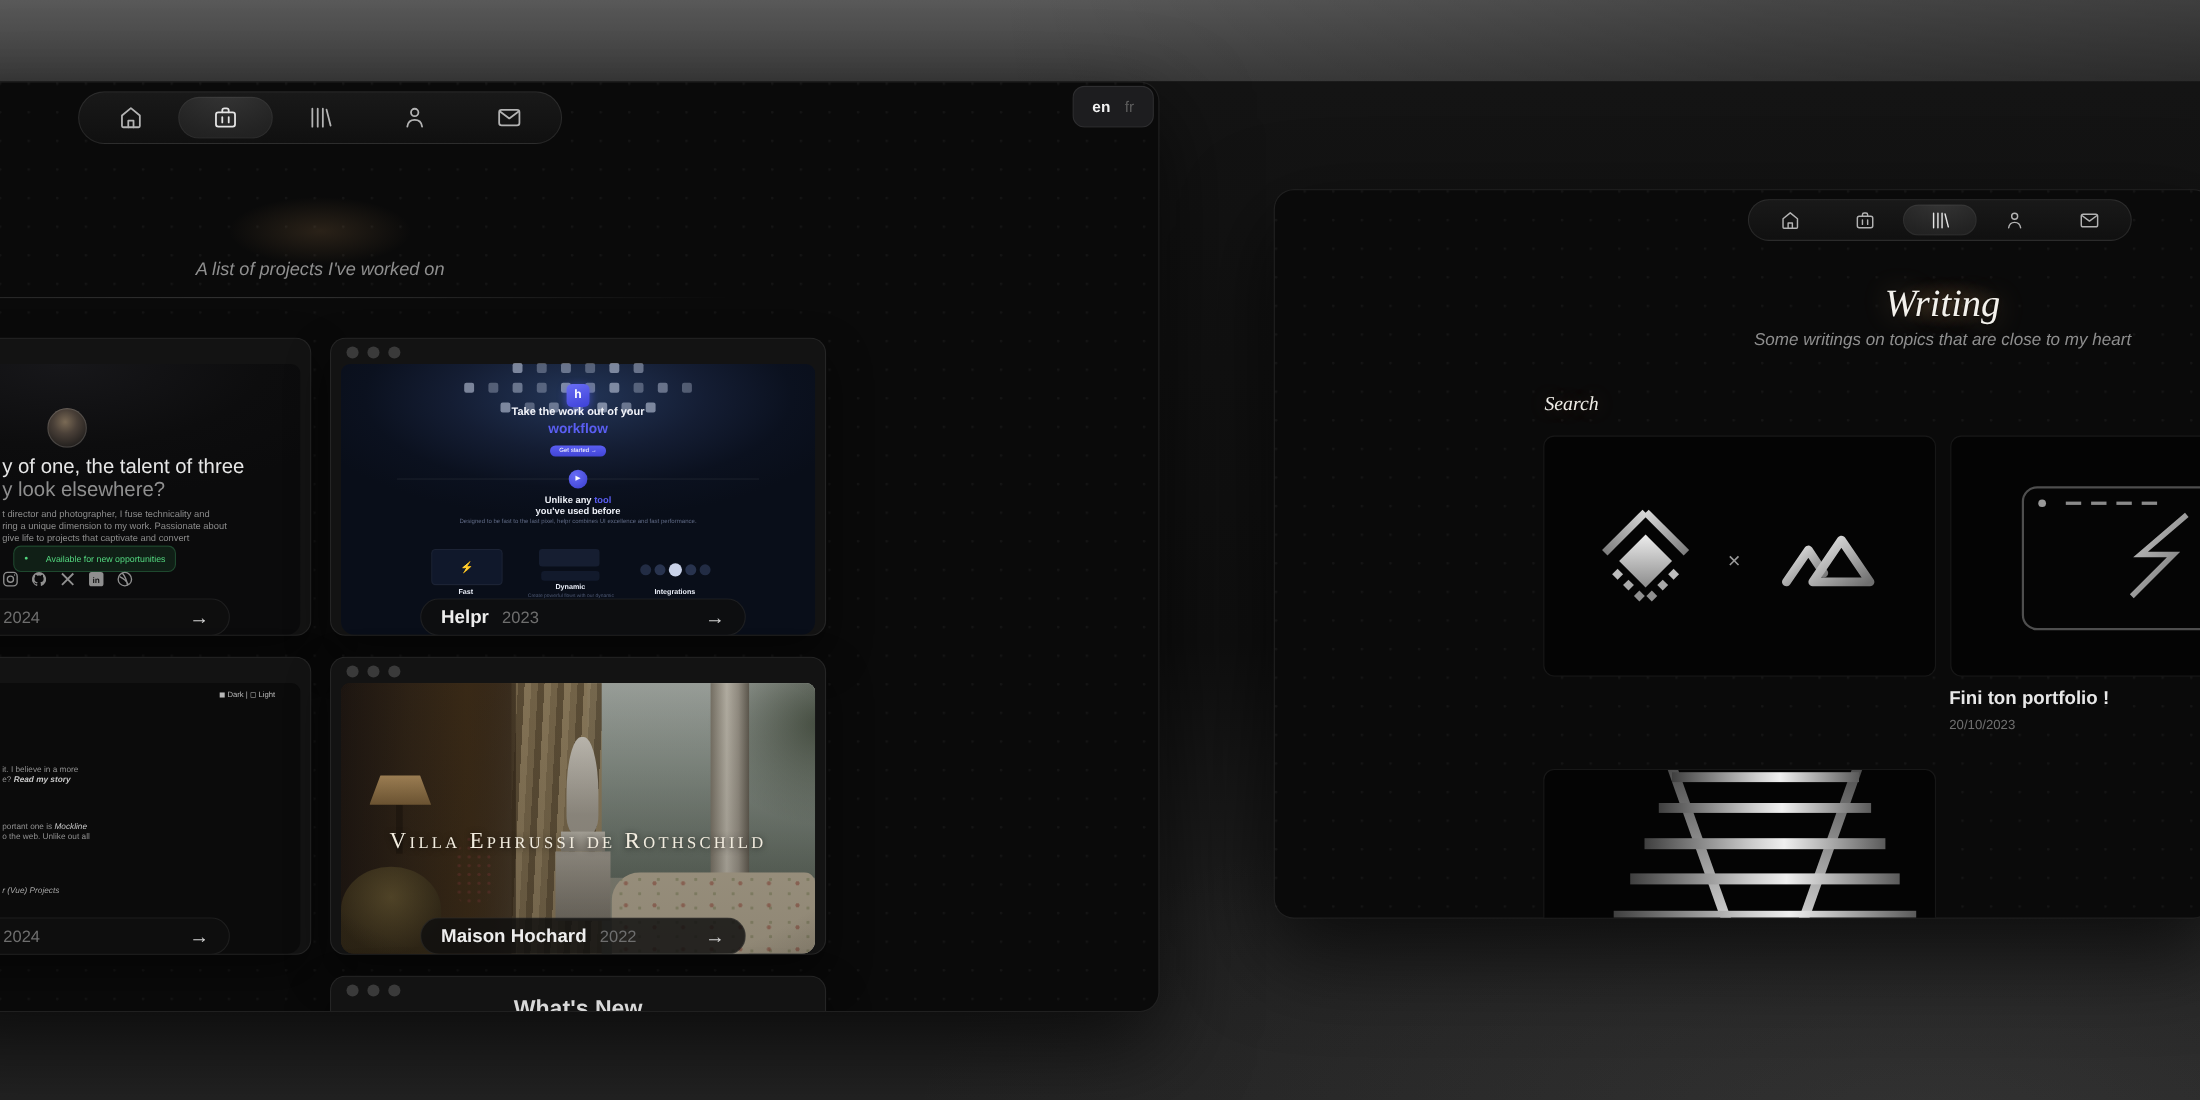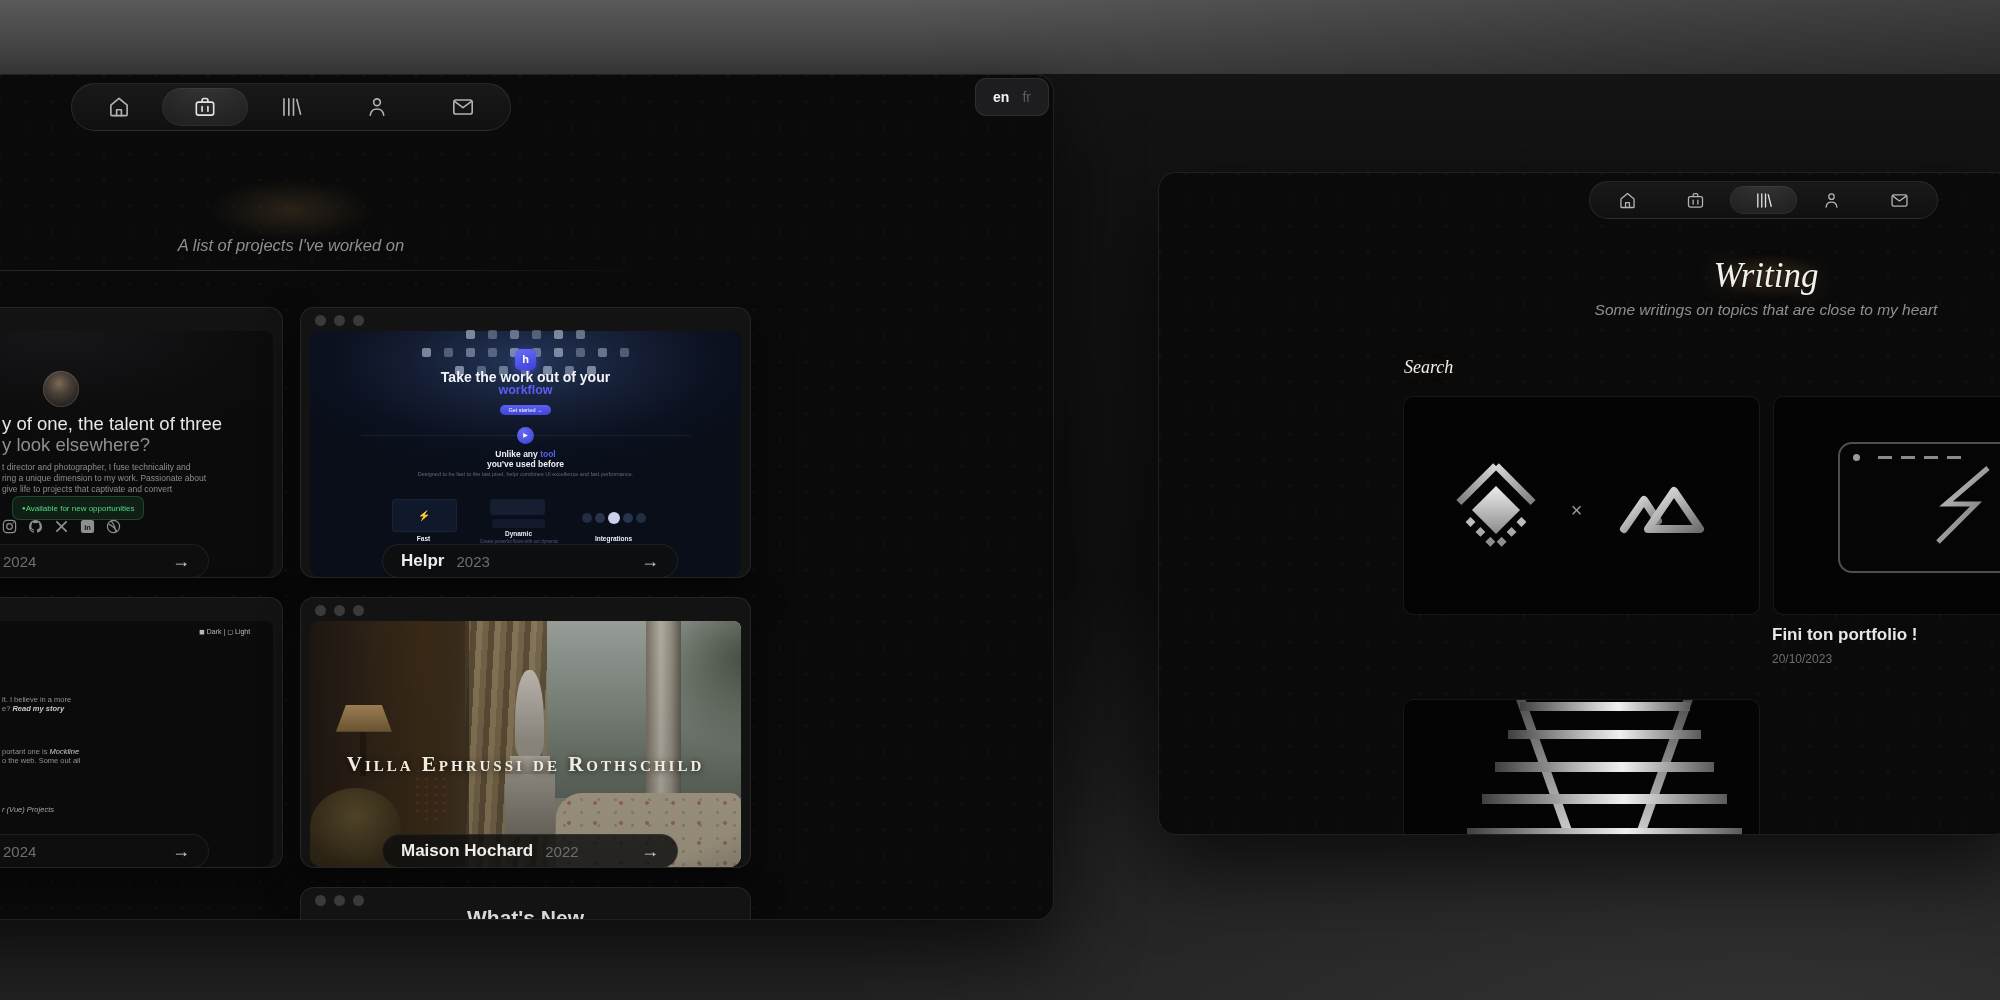--- a/index.html
+++ b/index.html
@@ -139,21 +139,21 @@
     <div class="card" style="left:-89px;top:232px;width:449px;height:269px;">
       <div class="shot" style="background:radial-gradient(70% 50% at 50% 0%,#17171a 0%,#0d0d0e 60%,#0b0b0c 100%);"></div>
       <div class="abs" style="left:210px;top:63px;width:36px;height:36px;border-radius:50%;
            background:radial-gradient(circle at 45% 35%,#7a6a55 0%,#4a4038 35%,#23201e 75%);
            box-shadow:inset 0 0 0 1px rgba(255,255,255,0.15);"></div>
       <div class="abs nowrap" style="left:169px;top:105px;font-size:18.5px;color:#e6e6e6;">y of one, the talent of three</div>
       <div class="abs nowrap" style="left:169px;top:126px;font-size:18.5px;color:#8f8f8f;">y look elsewhere?</div>
       <div class="abs nowrap" style="left:169px;top:154px;font-size:8.5px;color:#8c8c8c;">t director and photographer, I fuse technicality and</div>
       <div class="abs nowrap" style="left:169px;top:165px;font-size:8.5px;color:#8c8c8c;">ring a unique dimension to my work. Passionate about</div>
       <div class="abs nowrap" style="left:169px;top:176px;font-size:8.5px;color:#8c8c8c;">give life to projects that captivate and convert</div>
-      <div class="abs nowrap" style="left:179px;top:188px;height:14px;border-radius:7px;padding:4px 9px;display:flex;align-items:center;gap:0;
+      <div class="abs nowrap" style="left:179px;top:188px;height:14px;border-radius:7px;padding:4px 9px;display:flex;align-items:center;gap:16px;
            background:rgba(60,180,100,0.12);border:1px solid rgba(80,220,130,0.22);font-size:8px;color:#53d77f;">
         <span style="font-size:6px;">●</span>
         <span>Available for new opportunities</span>
       </div>
       <div class="soc abs" style="left:169px;top:211px;text-align:center;">
         <svg viewBox="0 0 16 16" fill="none" stroke="currentColor" stroke-width="1.3">
             <rect x="1.5" y="1.5" width="13" height="13" rx="3.6"></rect>
             <circle cx="8" cy="8" r="3"></circle>
             <circle cx="12" c="4" cy="4" r="0.7" fill="currentColor" stroke="none"></circle>
           </svg>
@@ -210,21 +210,21 @@
           <i></i>
           <i></i>
           <i></i>
           <i></i>
           <i></i>
           <i></i>
         </div>
       <div class="abs" style="left:214px;top:41px;width:21px;height:21px;border-radius:5px;z-index:2;
            background:linear-gradient(160deg,#6a6ef5,#3d41d8);box-shadow:0 2px 8px rgba(80,90,240,0.6);
            color:#fff;font-size:11px;font-weight:700;text-align:center;line-height:21px;">h</div>
-      <div class="hp-center" style="top:61px;font-size:14px;font-weight:800;color:#f2f4fa;z-index:2;">Take the work out of your</div>
+      <div class="hp-center" style="top:61px;font-size:10px;font-weight:800;color:#f2f4fa;z-index:2;">Take the work out of your</div>
       <div class="hp-center" style="top:75px;font-size:12.5px;font-weight:800;color:#5a5ef2;">workflow</div>
       <div class="hp-center" style="top:90px;">
         <span style="display:inline-block;padding:2px 8px;border-radius:6px;background:linear-gradient(#5a5ef2,#4245d6);font-size:5.5px;color:#fff;">Get started →</span>
       </div>
       <div class="abs" style="left:60px;right:60px;top:127px;height:1px;background:rgba(255,255,255,0.07);"></div>
       <div class="abs" style="left:216px;top:119px;width:17px;height:17px;border-radius:50%;
            background:radial-gradient(circle at 35% 30%,#676cf5,#3a3ecf);color:#fff;font-size:6px;text-align:center;line-height:17px;">▶</div>
       <div class="hp-center" style="top:141px;font-size:8.5px;font-weight:700;color:#eef1f8;"><span>Unlike any </span><span style="color:#5a5ef2;">tool</span></div>
       <div class="hp-center" style="top:151px;font-size:8.5px;font-weight:700;color:#eef1f8;">you've used before</div>
       <div class="hp-center" style="top:163px;font-size:5.5px;color:#5f6984;">Designed to be fast to the last pixel, helpr combines UI excellence and fast performance.</div>
@@ -249,21 +249,21 @@
         <span class="arrow">→</span>
       </div>
     </div>
 
     <div class="card" style="left:-89px;top:522px;width:449px;height:269px;">
       <div class="shot" style="background:#0b0b0b;"></div>
       <div class="abs nowrap" style="left:366px;top:30px;font-size:7px;color:#b8b8b8;">◼ Dark  |  ◻ Light</div>
       <div class="abs nowrap" style="left:169px;top:97px;font-size:7.5px;color:#909090;">it. I believe in a more</div>
       <div class="abs nowrap" style="left:169px;top:106px;font-size:7.5px;color:#909090;"><span>e? </span><span style="font-weight:700;font-style:italic;color:#c9c9c9;">Read my story</span></div>
       <div class="abs nowrap" style="left:169px;top:149px;font-size:7.5px;color:#909090;"><span>portant one is </span><span style="font-weight:400;font-style:italic;color:#c9c9c9;">Mockline</span></div>
-      <div class="abs nowrap" style="left:169px;top:158px;font-size:7.5px;color:#909090;">o the web. Some out all</div>
+      <div class="abs nowrap" style="left:169px;top:158px;font-size:7.5px;color:#909090;">o the web. Unlike out all</div>
       <div class="abs nowrap" style="left:169px;top:207px;font-size:7.5px;font-style:italic;color:#a5a5a5;">r (Vue) Projects</div>
       <div class="footer-pill" style="left:80px;top:236px;width:296px;">
         <span class="y abs" style="left:89px;">2024</span>
         <span class="arrow">→</span>
       </div>
     </div>
 
     <div class="card" style="left:379px;top:522px;width:449px;height:269px;">
       <div class="dots">
           <i></i>
@@ -279,21 +279,21 @@
         <div class="abs" style="left:6%;top:34%;width:13%;height:11%;background:linear-gradient(#caa36b,#8a6b3f);clip-path:polygon(18% 0,82% 0,100% 100%,0 100%);"></div>
         <div class="abs" style="left:11.5%;top:45%;width:1.4%;height:18%;background:#241a10;"></div>
         <div class="abs" style="left:24%;top:56%;width:8%;height:26%;border-radius:48% 48% 38% 38%/60% 60% 32% 32%;background:radial-gradient(circle at 40% 30%,#cfc8bc,#8a7668 70%);background-image:radial-gradient(circle,rgba(140,60,60,0.45) 1.2px,transparent 1.8px);background-size:9px 8px;"></div>
         <div class="abs" style="left:78%;top:0;width:8%;height:100%;background:linear-gradient(90deg,#8f897b,#dcd7c9 42%,#b3ada0 72%,#6f6a5e);"></div>
         <div class="abs" style="left:47.6%;top:20%;width:6.8%;height:36%;border-radius:46% 46% 30% 30%/58% 58% 20% 20%;background:linear-gradient(180deg,#ece8de,#b5b0a4 80%);"></div>
         <div class="abs" style="left:46.4%;top:55%;width:9.2%;height:7%;background:linear-gradient(#dad6ca,#a29d91);"></div>
         <div class="abs" style="left:45.2%;top:62%;width:11.6%;height:26%;background:linear-gradient(180deg,#b9b4a8,#8a857a);"></div>
         <div class="abs" style="left:57%;top:70%;right:0;bottom:0;border-radius:26px 10px 0 0;background:#cfc4ab;background-image:radial-gradient(circle,rgba(165,70,55,0.5) 1.6px,transparent 2.2px),radial-gradient(circle,rgba(120,130,80,0.4) 1.2px,transparent 1.8px);background-size:26px 20px,17px 13px;"></div>
         <div class="abs" style="left:0;top:68%;width:21%;height:32%;border-radius:50% 50% 0 0;background:radial-gradient(circle at 50% 35%,#6a5a33,#3a2f1a 75%);"></div>
         <div class="abs" style="inset:0;background:radial-gradient(120% 120% at 50% 45%,transparent 52%,rgba(10,8,6,0.55) 100%),linear-gradient(rgba(20,16,12,0.22),rgba(20,16,12,0.34));"></div>
-        <div class="abs serif" style="left:0;right:0;top:131px;text-align:center;font-variant:small-caps;letter-spacing:3px;font-size:21px;color:#f2ecdf;text-shadow:0 1px 6px rgba(0,0,0,0.75);font-weight:bold;">Villa Ephrussi de Rothschild</div>
+        <div class="abs serif" style="left:0;right:0;top:131px;text-align:center;font-variant:small-caps;letter-spacing:3px;font-size:21px;color:#f2ecdf;text-shadow:0 1px 6px rgba(0,0,0,0.75);">Villa Ephrussi de Rothschild</div>
       </div>
       <div class="footer-pill" style="left:81px;top:236px;width:296px;">
         <span class="t">Maison Hochard</span>
         <span class="y">2022</span>
         <span class="arrow">→</span>
       </div>
     </div>
 
     <div class="card" style="left:379px;top:812px;width:449px;height:120px;">
       <div class="dots">

